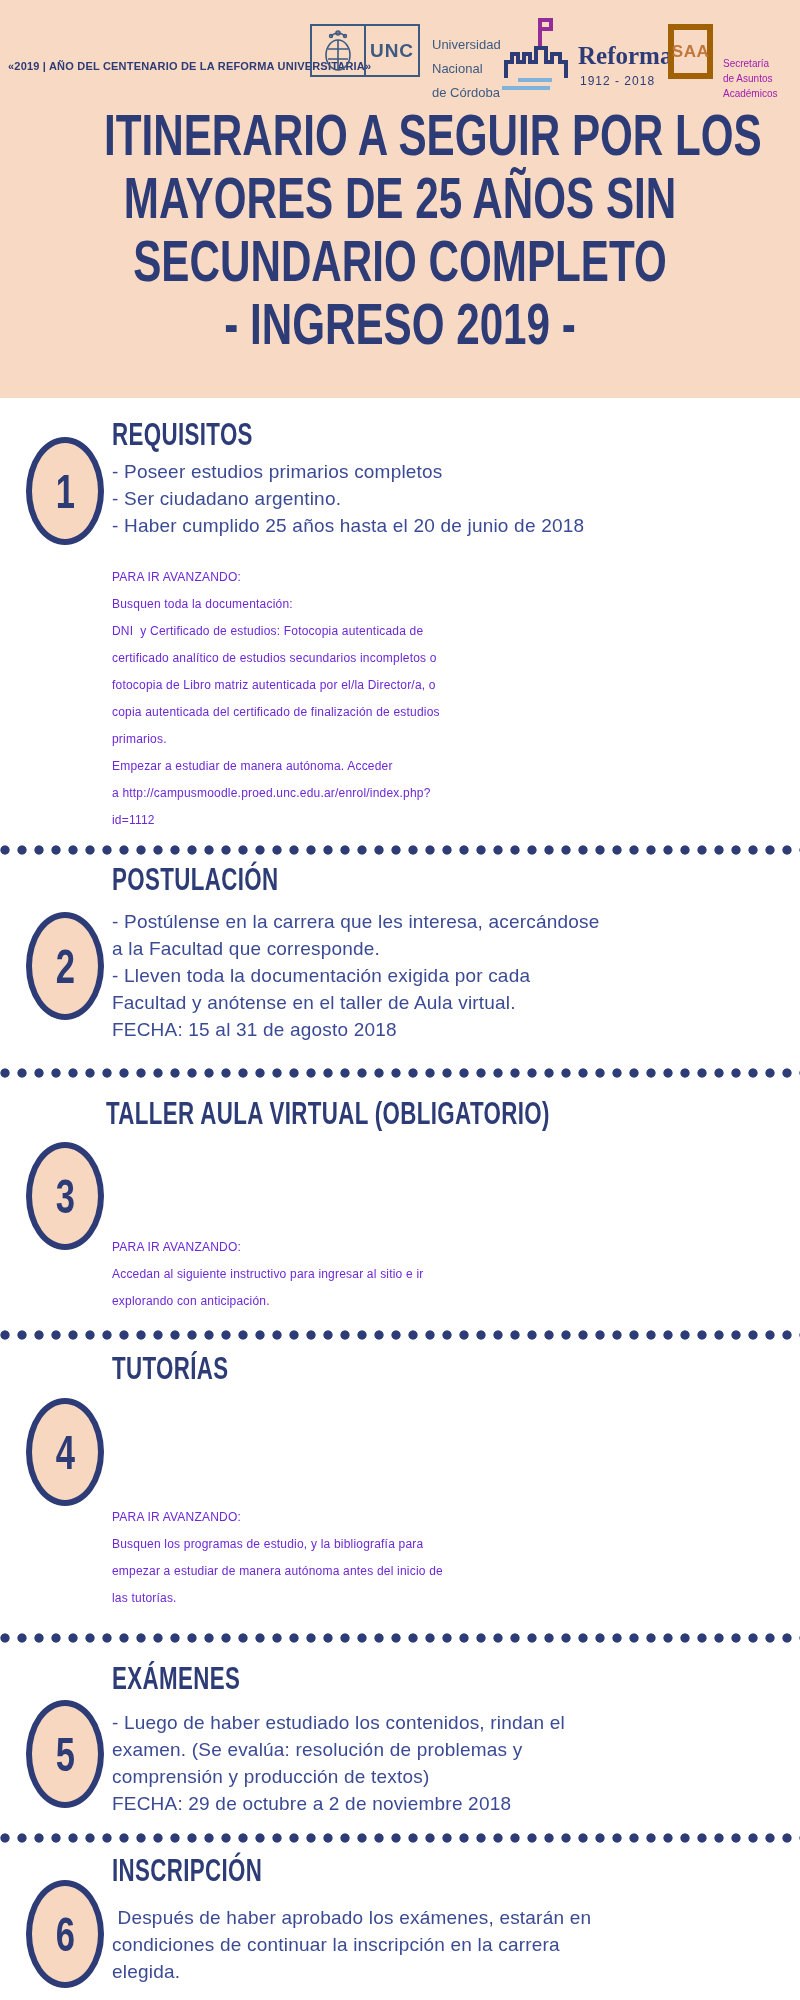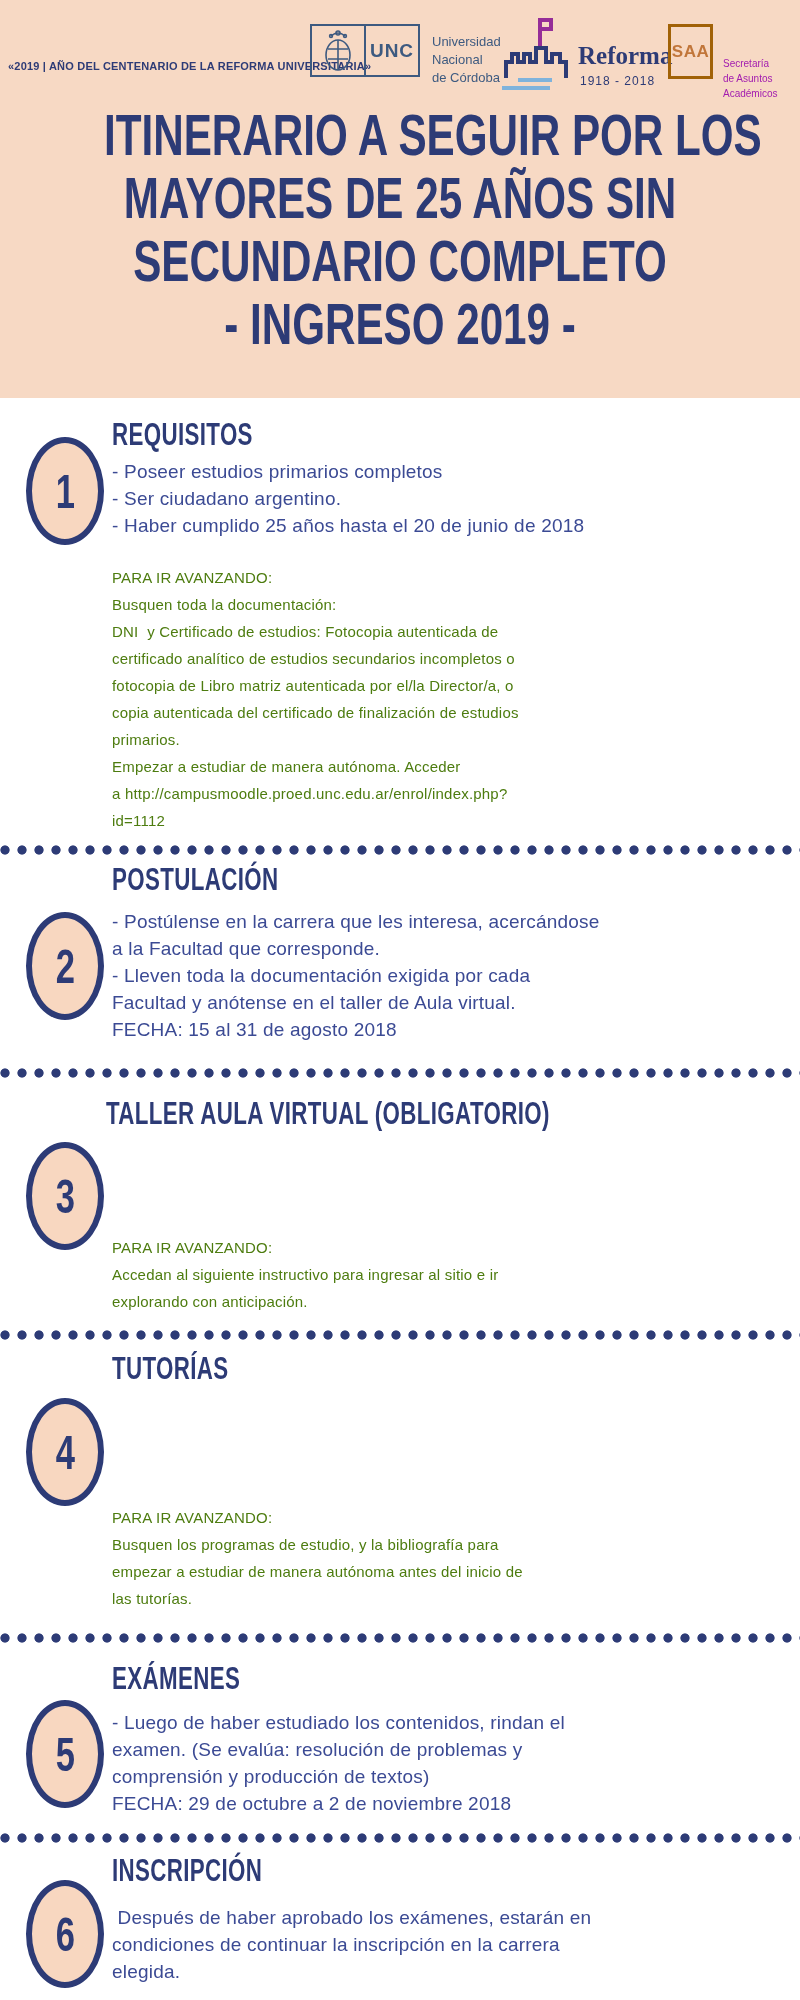--- a/index.html
+++ b/index.html
@@ -8,46 +8,46 @@
   
   .header-band{position:absolute;left:0;top:0;width:800px;height:398px;background:#f7d9c4;}
   .motto{position:absolute;left:8px;top:60px;font-size:11px;font-weight:bold;
          color:#2d3b76;letter-spacing:0.2px;white-space:pre;}
   .unc-box{position:absolute;left:310px;top:24px;width:110px;height:53px;
            border:2px solid #3d5a80;display:flex;box-sizing:border-box;}
   .unc-cell-crest{width:50%;display:flex;align-items:center;justify-content:center;
                   border-right:2px solid #3d5a80;}
   .unc-cell-abbr{width:50%;display:flex;align-items:center;justify-content:center;
                  font-size:19px;font-weight:bold;color:#3d5a80;letter-spacing:1px;}
-  .unc-name{position:absolute;left:432px;top:33px;font-size:13px;line-height:18px;
+  .unc-name{position:absolute;left:432px;top:33px;font-size:13px;line-height:24px;
             color:#3d5a80;white-space:pre;}
   .reforma-icon{position:absolute;left:500px;top:14px;}
   .reforma-name{position:absolute;left:578px;top:42px;font-family:Liberation Serif, serif;
                 font-weight:bold;font-size:25px;color:#2d3b76;}
   .reforma-years{position:absolute;left:580px;top:74px;font-size:12px;letter-spacing:1px;
                  color:#2d3b76;}
   .saa-box{position:absolute;left:668px;top:24px;width:45px;height:55px;
-           border:3px solid #a16207;display:flex;align-items:center;justify-content:center;
+           border:6px solid #a16207;display:flex;align-items:center;justify-content:center;
            box-sizing:border-box;font-size:17px;font-weight:bold;color:#c1763a;letter-spacing:0.5px;}
   .saa-name{position:absolute;left:723px;top:36px;font-size:10px;line-height:15px;
             color:#a21caf;white-space:pre;margin-top:20px;}
   .poster-title{position:absolute;left:0;top:104px;width:800px;text-align:center;
                 font-size:57px;font-weight:bold;line-height:63px;color:#2d3b76;
                 white-space:pre;transform:scaleX(0.74);transform-origin:50% 0;}
   
   .step-heading{position:absolute;font-size:31px;font-weight:bold;color:#2d3b76;
                 letter-spacing:0.5px;white-space:nowrap;transform:scaleX(0.72);
                 transform-origin:0 0;}
   .step-circle{position:absolute;width:66px;height:96px;border:6px solid #2d3b76;
                border-radius:50%;background:#f8d7c0;display:flex;align-items:center;
                justify-content:center;box-sizing:content-box;}
   .step-circle span{font-size:48px;font-weight:bold;color:#2d3b76;transform:scaleX(0.72);}
   .step-body{position:absolute;font-size:19px;line-height:27px;color:#3b4a94;
              letter-spacing:0.2px;white-space:pre;}
-  .step-extra{position:absolute;font-size:15px;line-height:27px;color:#4d7c0f;
+  .step-extra{position:absolute;font-size:12px;line-height:27px;color:#6d28d9;
               letter-spacing:0.2px;white-space:pre;}
   .dots{position:absolute;left:0;width:800px;height:10px;
         background-image:radial-gradient(circle at 5px 5px,#2d3b76 4.2px,transparent 5px);
         background-size:17px 10px;background-repeat:repeat-x;}
   
   #s1-heading{left:112px;top:417px}  #s1-circle{left:26px;top:437px}
   #s1-body{left:112px;top:458px}     #s1-extra{left:112px;top:564px}
   #dots1{top:845px}
   #s2-heading{left:112px;top:862px}  #s2-circle{left:26px;top:912px}
   #s2-body{left:112px;top:908px}
@@ -96,21 +96,21 @@
       <svg width="74" height="78" viewBox="0 0 74 78">
         <g fill="none" stroke-linecap="square">
           <path d="M40 34 V6 h11 v9 h-11" stroke="#952d98" stroke-width="4"></path>
           <path d="M6 62 v-14 h6 v-8 h6 v8 h6 v-8 h6 v8 h6 v-14 h10 v14 h6 v-8 h8 v8 h6 v14" stroke="#2d3b76" stroke-width="4"></path>
           <path d="M20 66 h30" stroke="#7fb3dc" stroke-width="4"></path>
           <path d="M4 74 h44" stroke="#7fb3dc" stroke-width="4"></path>
         </g>
       </svg>
     </div>
     <div class="reforma-name">Reforma</div>
-    <div class="reforma-years">1918 - 2018</div>
+    <div class="reforma-years">1912 - 2018</div>
 
     <div class="saa-box">
       <span>SAA</span>
     </div>
     <div class="saa-name">Secretaría
 de Asuntos
 Académicos</div>
 
     <div class="poster-title">ITINERARIO A SEGUIR POR LOS
 MAYORES DE 25 AÑOS SIN

